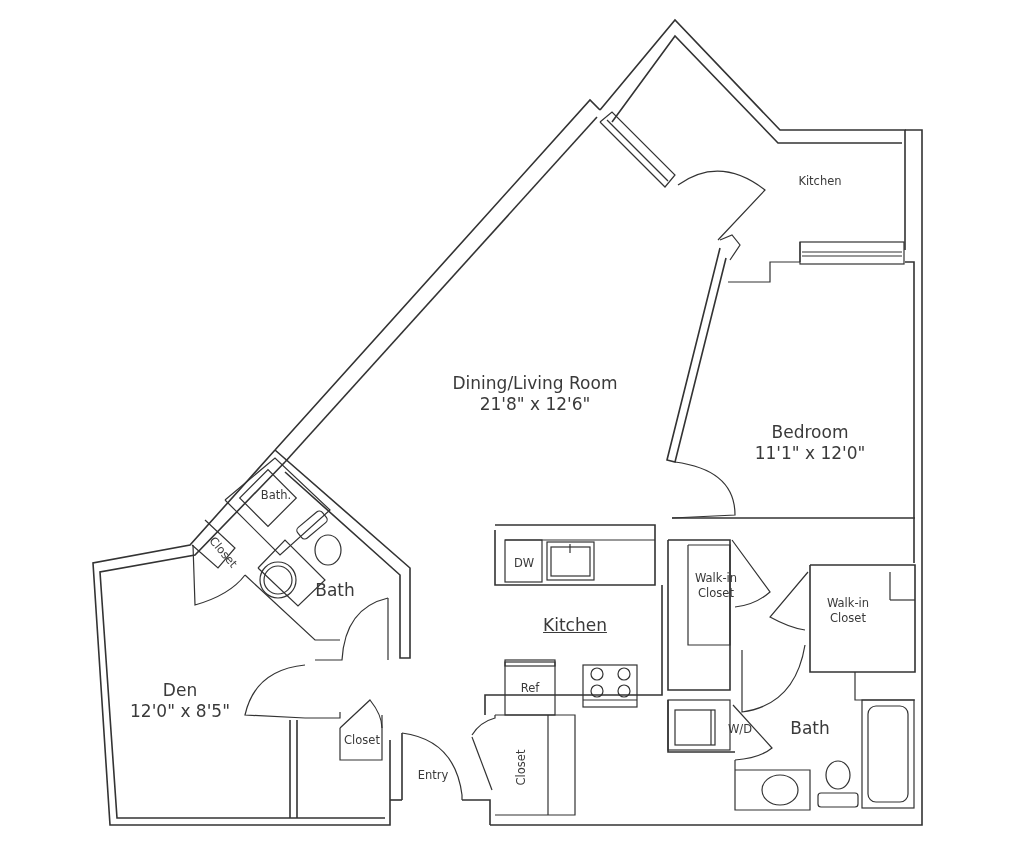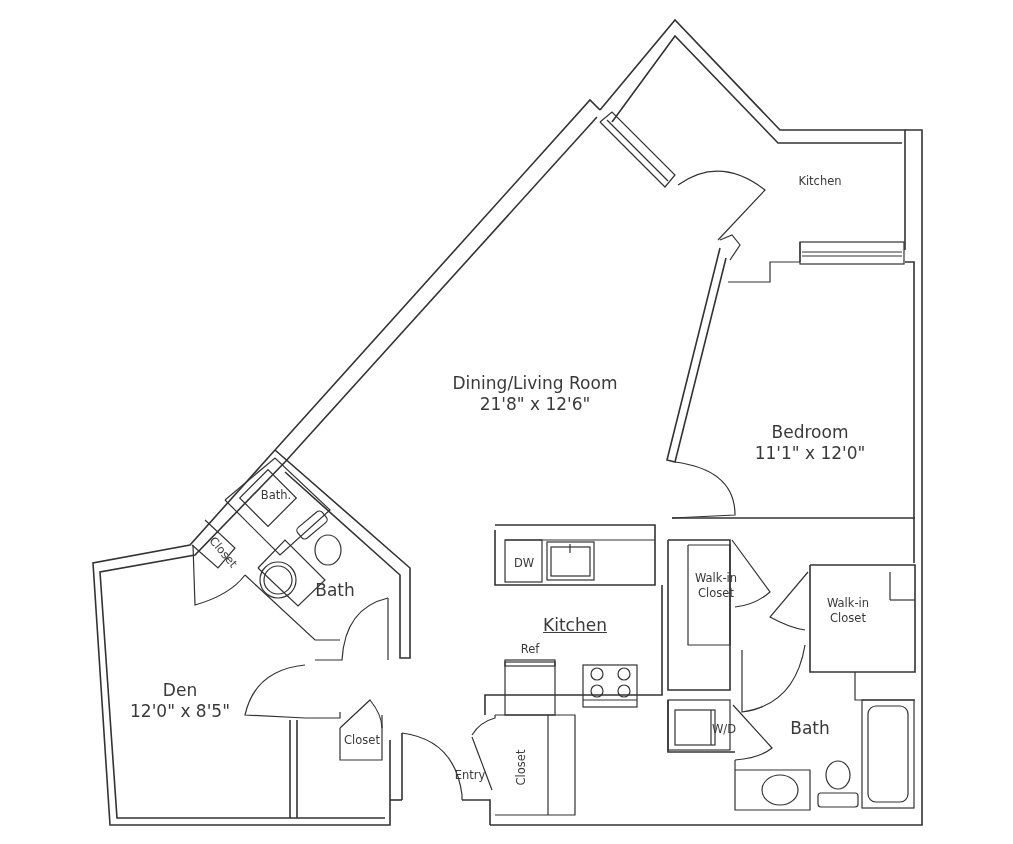--- a/index.html
+++ b/index.html
@@ -172,24 +172,24 @@
   <span>Closet</span>
 </div>
 <div class="lbl sm" style="left:686px; top:571px; width:60px;">
   <span>Walk-in</span>
   <span>Closet</span>
 </div>
 <div class="lbl sm" style="left:818px; top:596px; width:60px;">
   <span>Walk-in</span>
   <span>Closet</span>
 </div>
-<div class="lbl sm" style="left:410px; top:768px; width:46px;margin-left:37px;">
+<div class="lbl sm" style="left:410px; top:768px; width:46px;">
   <span>Entry</span>
 </div>
 <div class="lbl sm" style="left:506px; top:556px; width:36px;">
   <span>DW</span>
 </div>
-<div class="lbl sm" style="left:510px; top:642px; width:40px;">
+<div class="lbl sm" style="left:510px; top:681px; width:40px;">
   <span>Ref</span>
 </div>
-<div class="lbl sm" style="left:696px; top:722px; width:56px;">
+<div class="lbl sm" style="left:712px; top:722px; width:56px;">
   <span>W/D</span>
 </div>
 
 </body></html>

